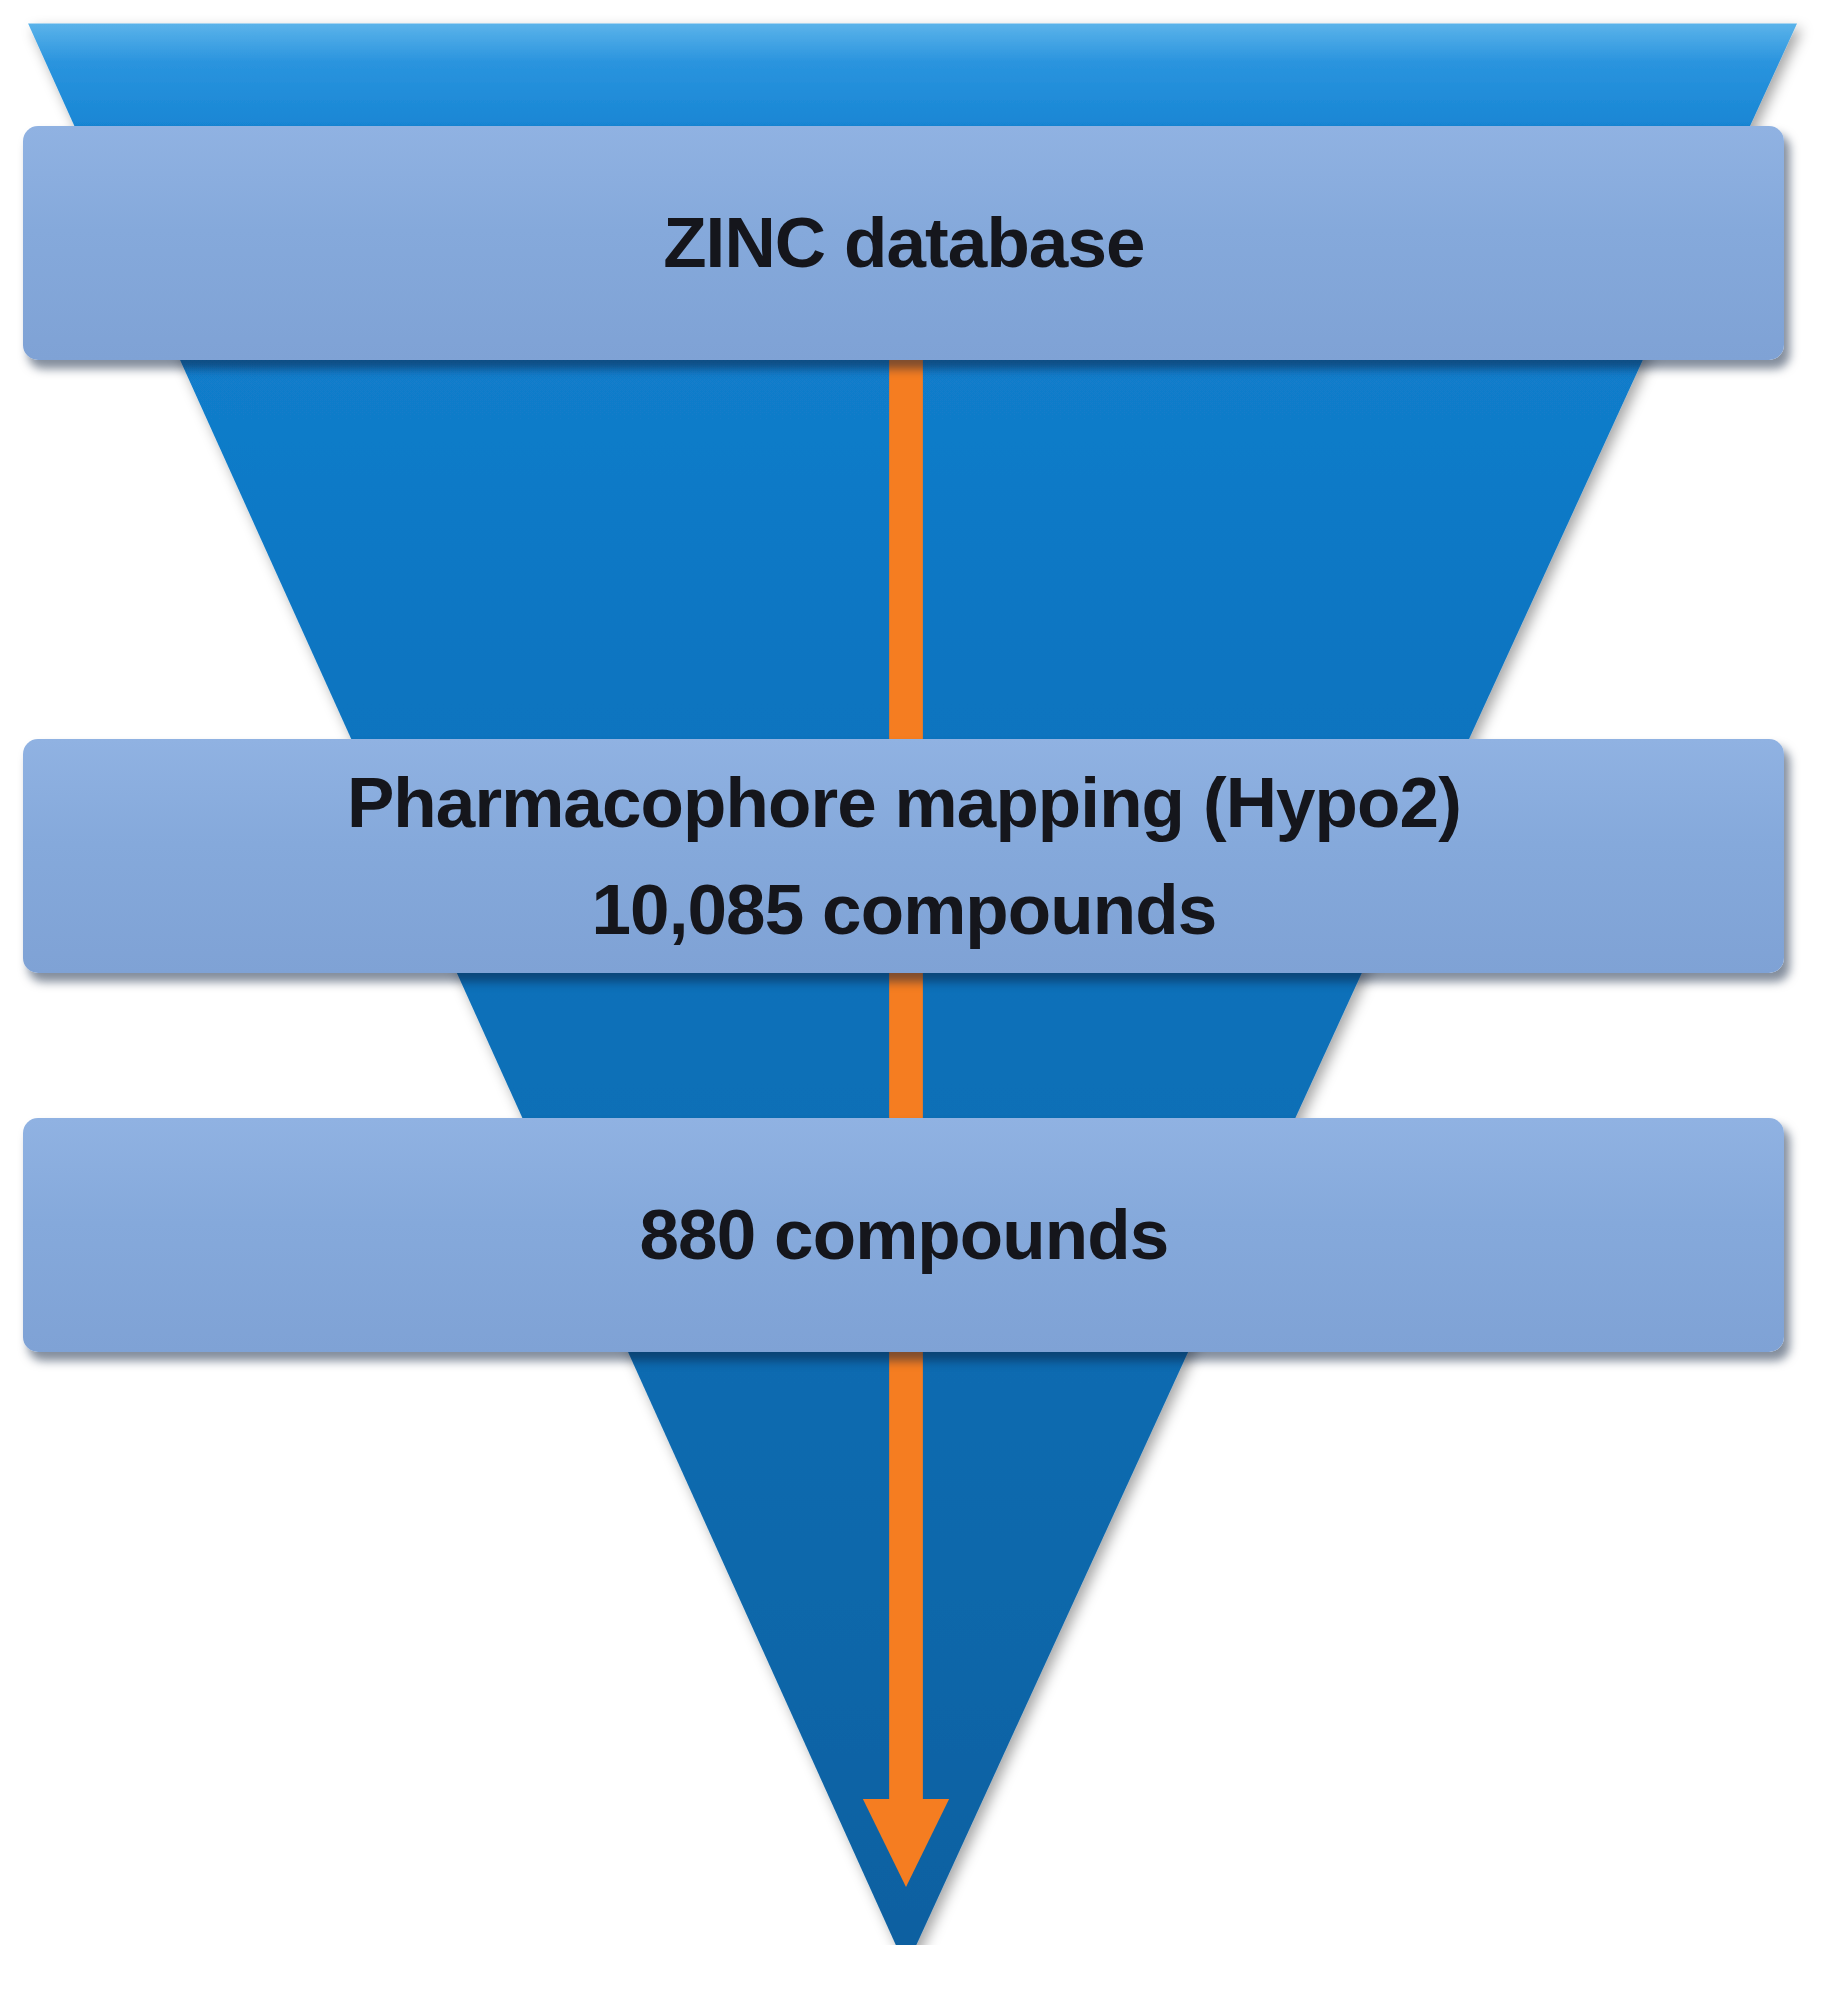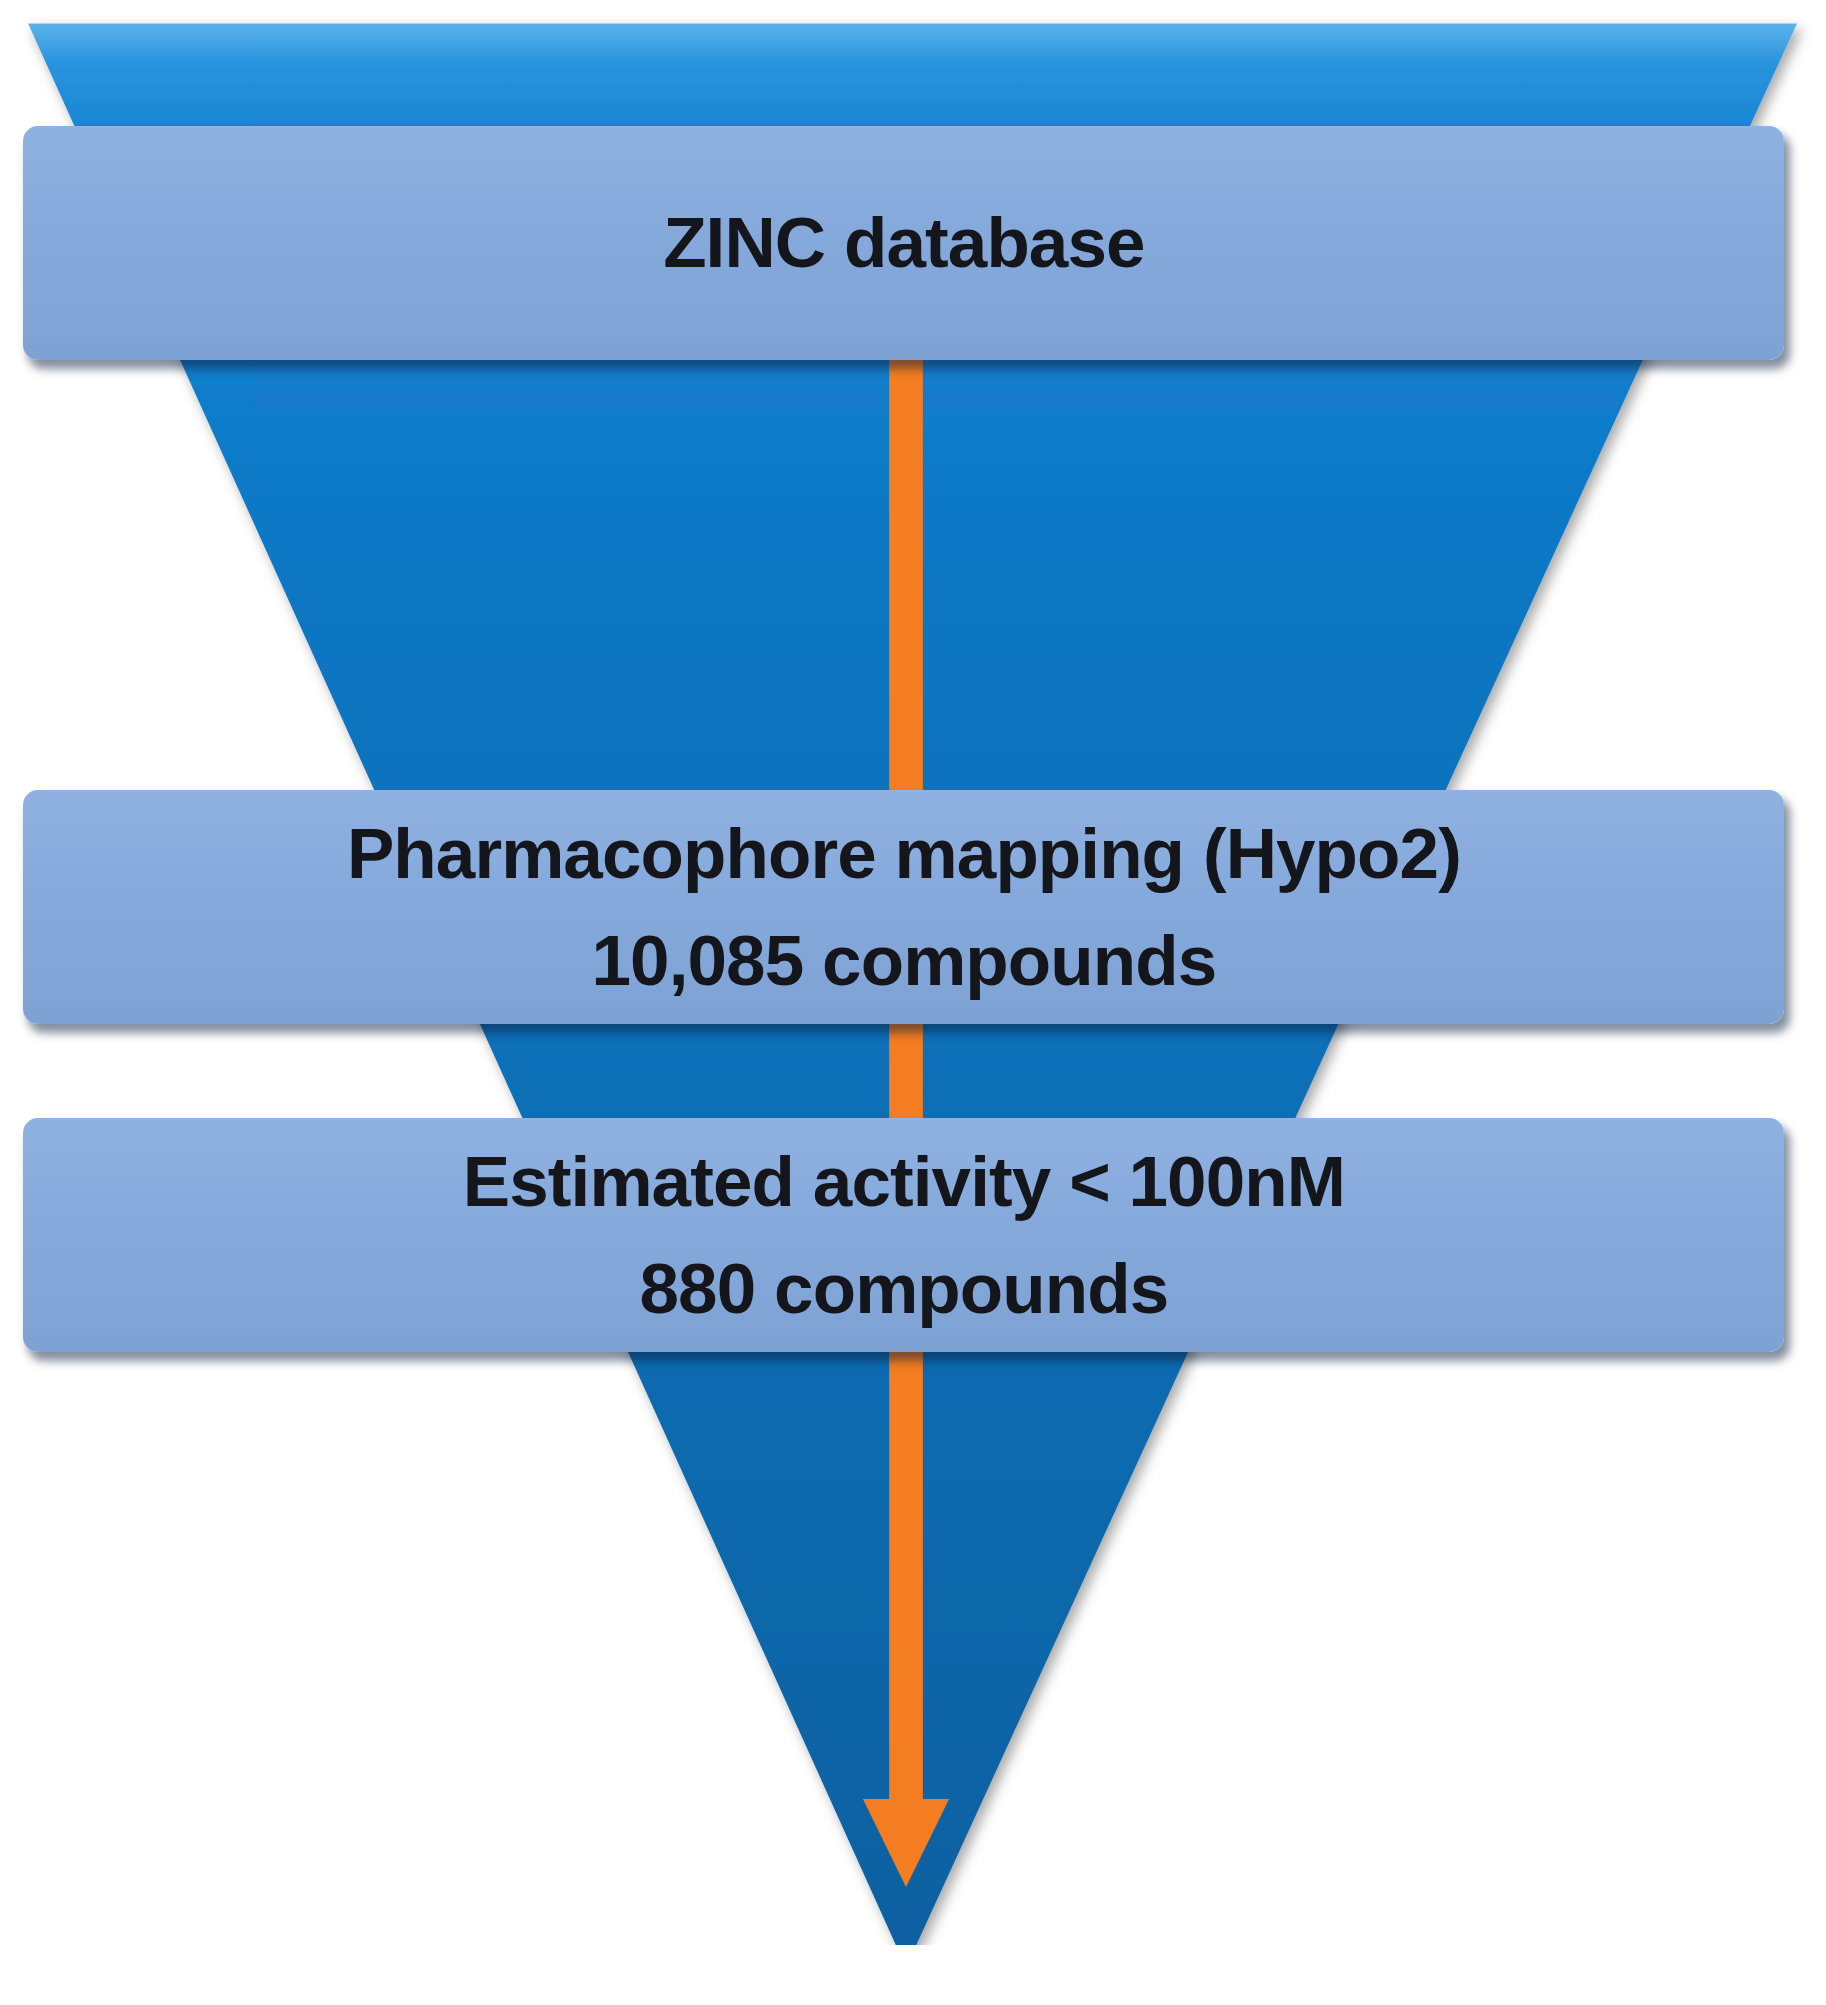--- a/index.html
+++ b/index.html
@@ -22,21 +22,21 @@
     text-align:center;
     color:#15161c;
     font-weight:bold;
     font-size:71px;
     letter-spacing:-0.9px;
     line-height:1.2;
     white-space:nowrap;
   }
   .b1{top:126px}
   .b2{top:456px}
-  .b3{top:790px}
+  .b3{top:739px}
   .b4{top:1118px}
   .b5{top:1441px}
   .stage-label,.stage-count{display:block;}
 </style>
 </head>
 <body>
 
 <div class="canvas">
 
   <svg class="art" viewBox="0 0 1950 2141" aria-hidden="true">
@@ -66,19 +66,18 @@
     <span class="stage-label">ZINC database</span>
   </div>
 
 
   <div class="stage-bar b3">
     <span class="stage-label">Pharmacophore mapping (Hypo2)</span>
     <span class="stage-count">10,085 compounds</span>
   </div>
 
   <div class="stage-bar b4">
-    <span class="stage-label">Estimated activity &lt; 100nM</span>
     <span class="stage-count">880 compounds</span>
   </div>
 
 
 </div>
 
 
 </body></html>

